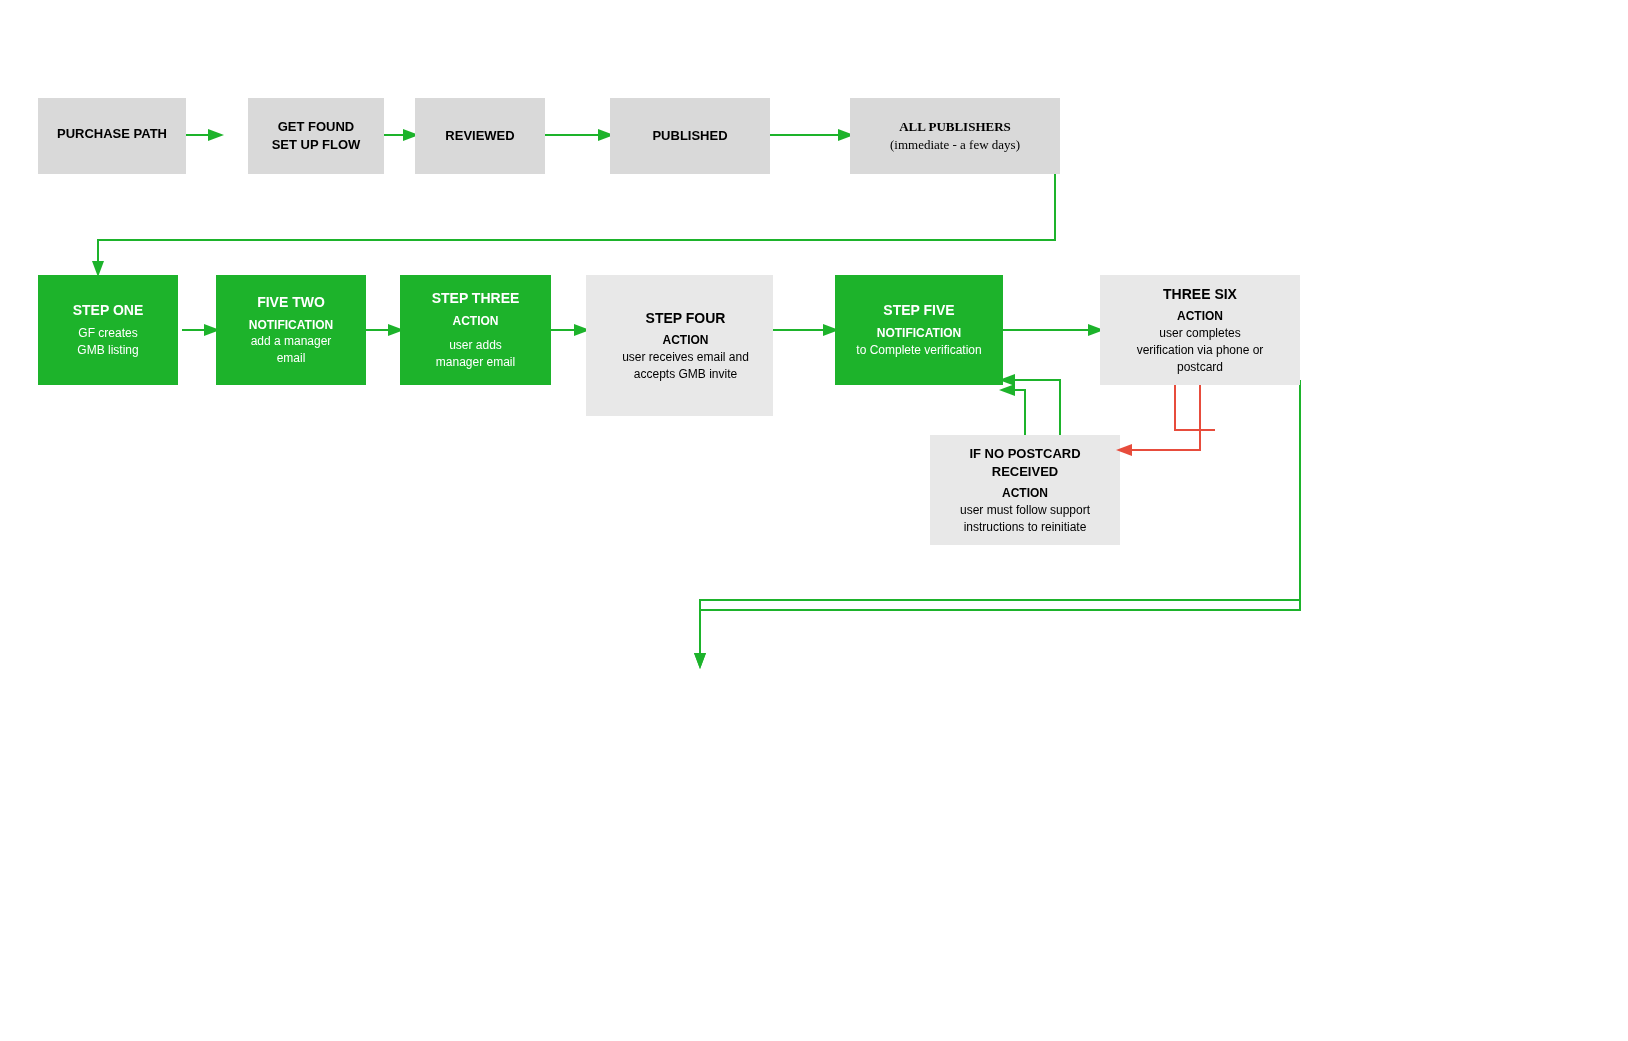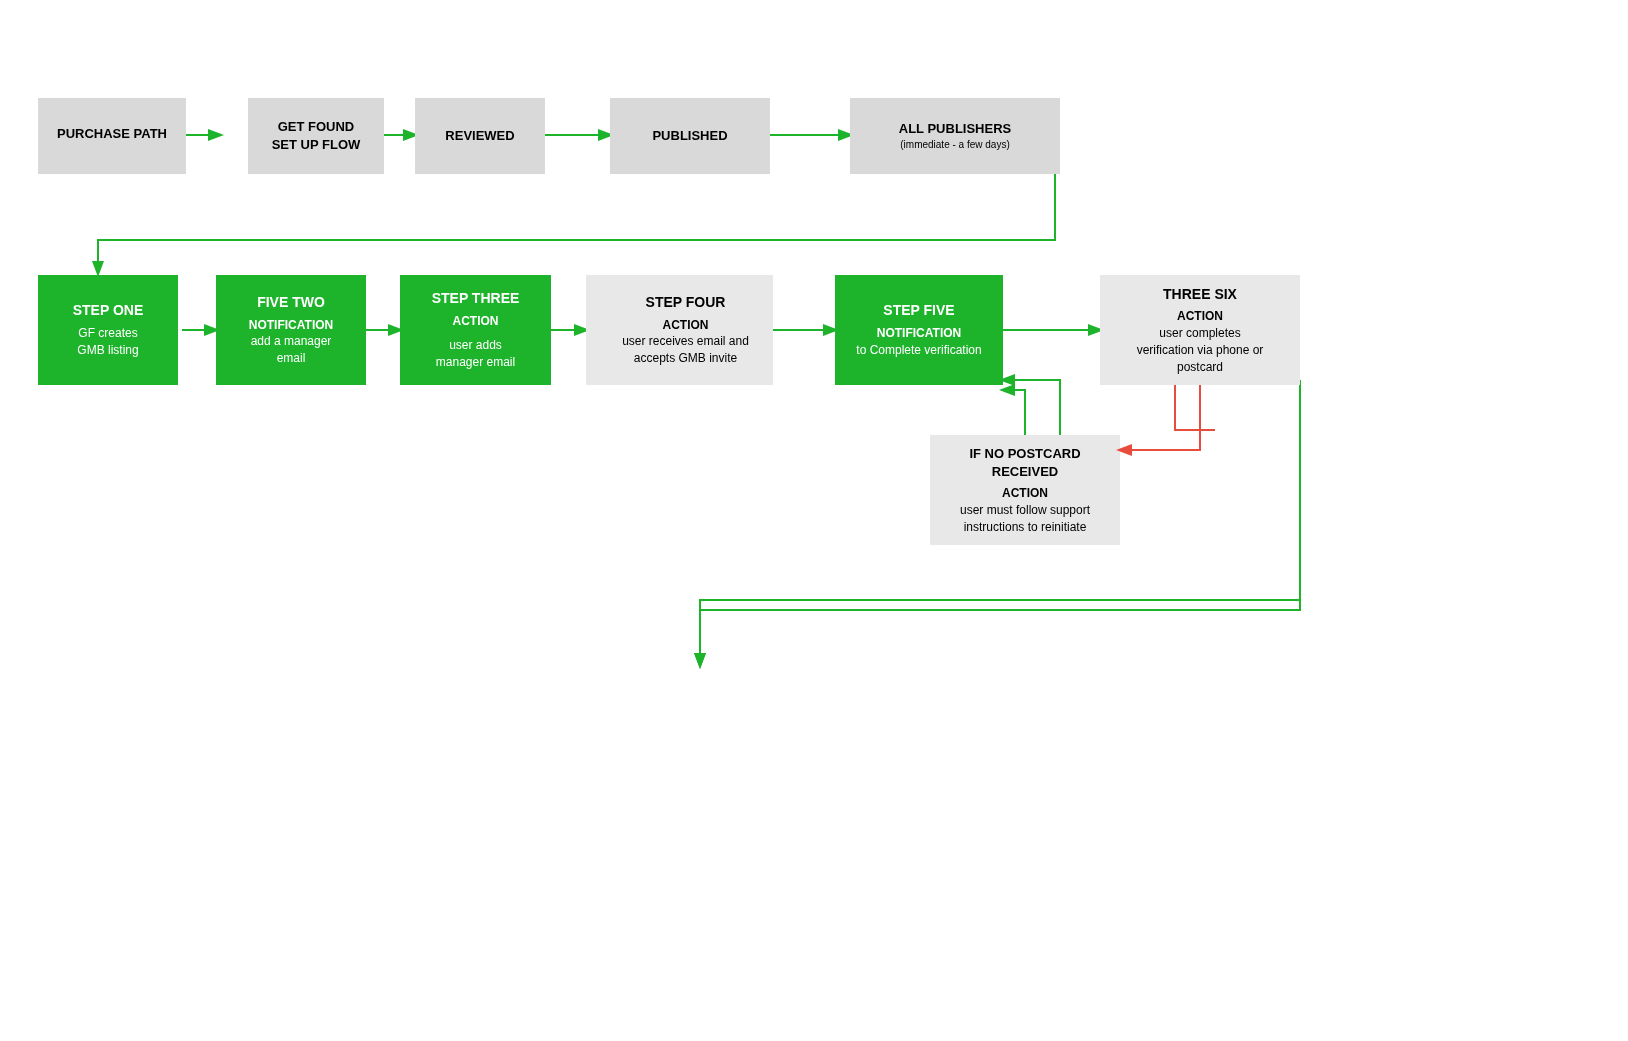--- a/index.html
+++ b/index.html
@@ -117,23 +117,23 @@
   </div>
 
   <div class="box box-gray" style="left:610px; top:98px; width:160px; height:76px;">
     <span style="font-size:13px; font-weight:bold;">PUBLISHED</span>
   </div>
 
   <div class="box box-gray" style="left:415px; top:98px; width:130px; height:76px;">
     <span style="font-size:13px; font-weight:bold;">REVIEWED</span>
   </div>
 
-  <div class="box box-gray" style="left:850px; top:98px; width:210px; height:76px;">
+  <div class="box box-gray" style="left:850px; top:98px; width:210px; height:76px;font-family:Liberation Serif, serif;">
     <span style="font-size:13px; font-weight:bold;">ALL PUBLISHERS</span>
-    <span style="font-size:10px;">(immediate - a few days)</span>
+    <span style="font-size:13px;">(immediate - a few days)</span>
   </div>
 
   <div class="box box-green" style="left:38px; top:275px; width:140px; height:110px;">
     <span class="step-label">STEP ONE</span>
     <span class="description" style="white-space:pre-line;">GF creates
 GMB listing</span>
   </div>
 
   <div class="box box-green" style="left:216px; top:275px; width:150px; height:110px;">
     <span class="step-label">FIVE TWO</span>
@@ -142,21 +142,21 @@
 email</span>
   </div>
 
   <div class="box box-green" style="left:400px; top:275px; width:151px; height:110px;">
     <span class="step-label">STEP THREE</span>
     <span class="sub-label" style="color:#fff;">ACTION</span>
     <span class="description" style="white-space:pre-line;margin-top:8px;">user adds
 manager email</span>
   </div>
 
-  <div class="box box-light-gray" style="left:586px; top:275px; width:187px; height:110px;padding-left:22px;">
+  <div class="box box-light-gray" style="left:586px; top:275px; width:187px; height:141px;padding-left:22px;">
     <span class="step-label">STEP FOUR</span>
     <span class="sub-label">ACTION</span>
     <span class="description" style="white-space:pre-line;">user receives email and
 accepts GMB invite</span>
   </div>
 
   <div class="box box-green" style="left:835px; top:275px; width:168px; height:110px;">
     <span class="step-label">STEP FIVE</span>
     <span class="sub-label" style="color:#fff;">NOTIFICATION</span>
     <span class="description" style="white-space:pre-line;">to Complete verification</span>

